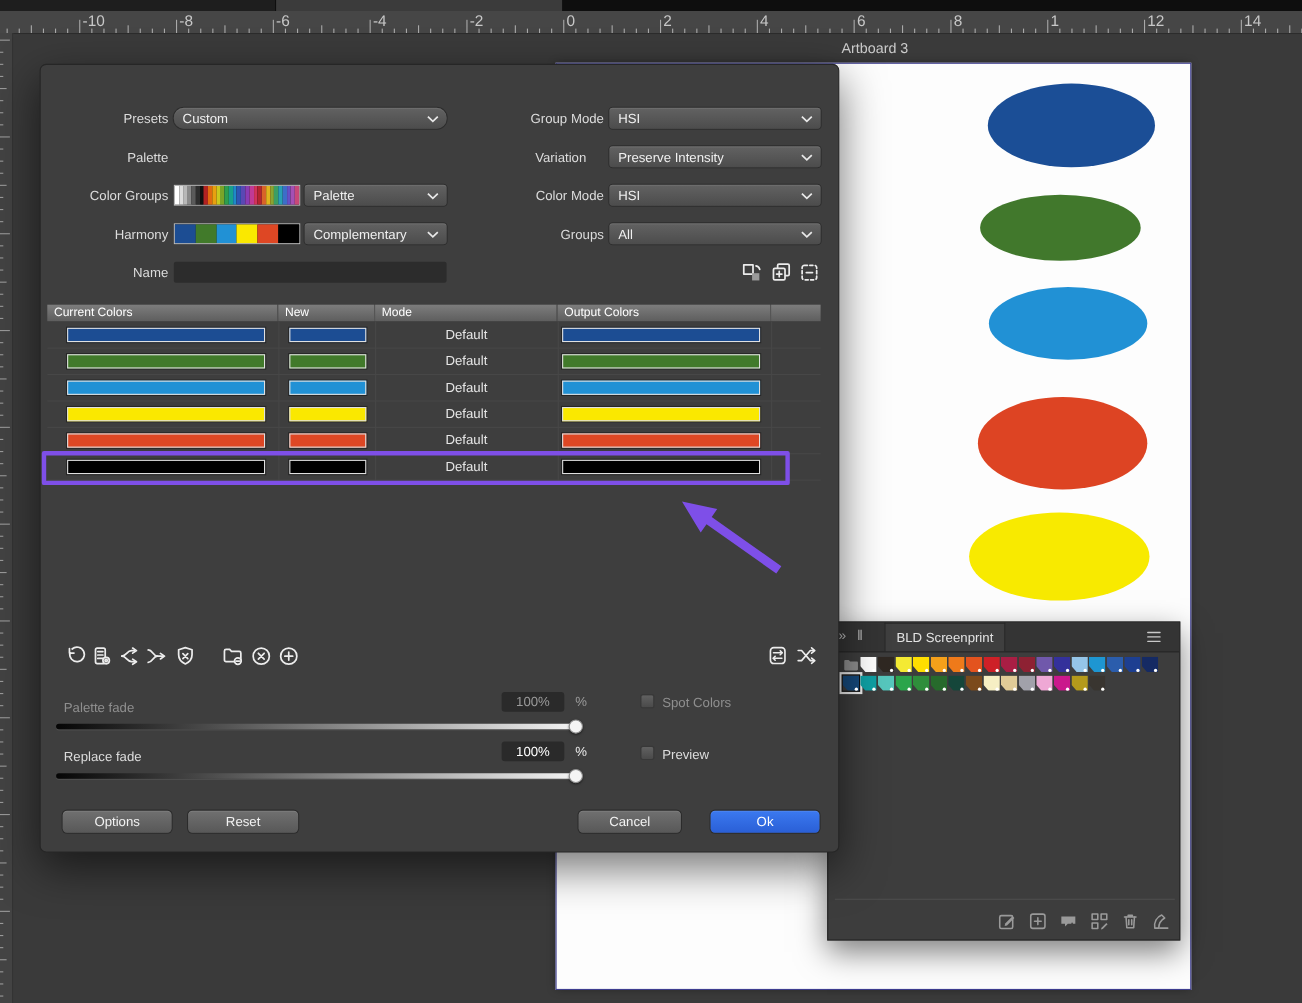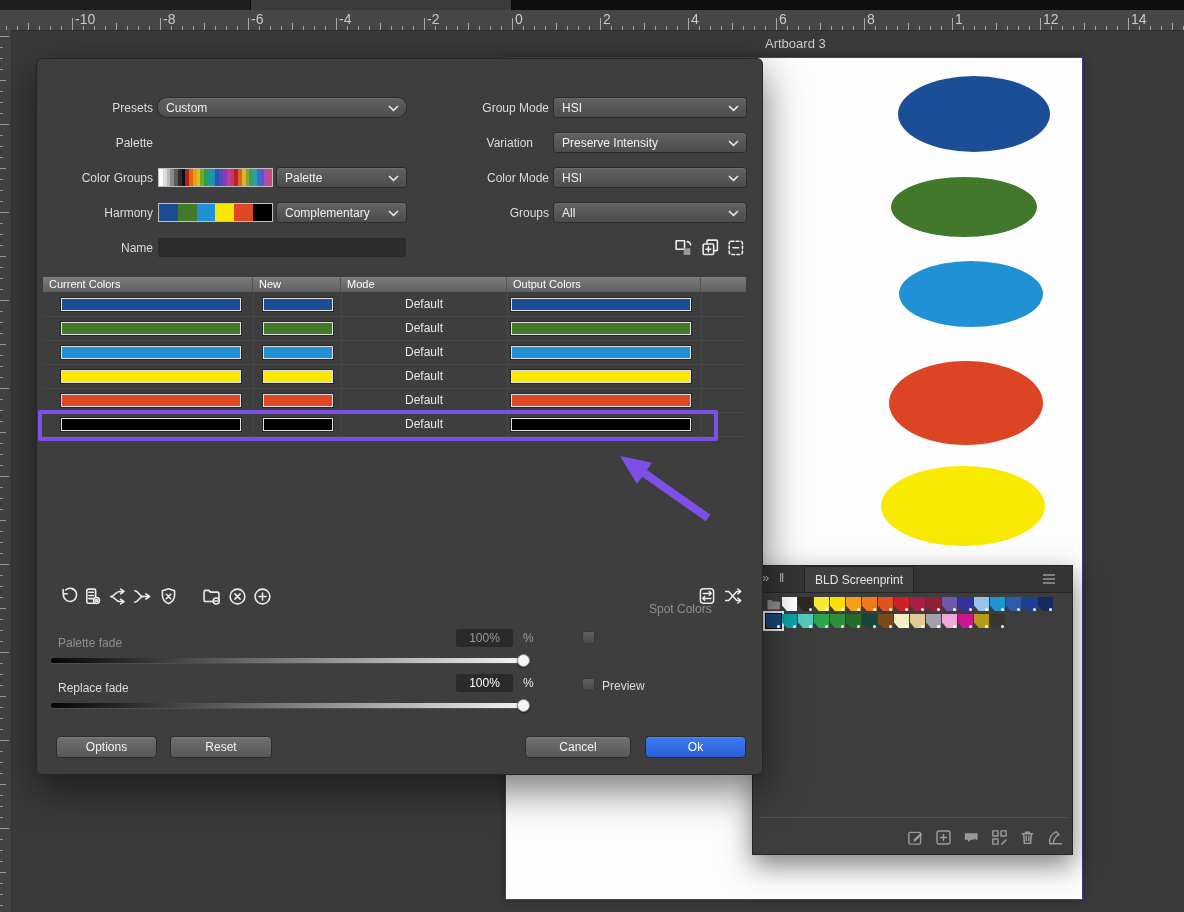--- a/index.html
+++ b/index.html
@@ -674,25 +674,25 @@
       <div class="valbox dim" style="left: 419px; top: 570px;">100%</div>
       <div class="pct dim" style="left: 486px; top: 572px;">%</div>
       <div class="track" style="left: 14px; top: 599px; width: 473px;"></div>
       <div class="thumb" style="left: 480px; top: 595px;"></div>
       <div class="lbl" style="left: 21px; top: 622px; text-align: left;">Replace fade</div>
       <div class="valbox" style="left: 419px; top: 615px;">100%</div>
       <div class="pct" style="left: 486px; top: 617px;">%</div>
       <div class="track" style="left: 14px; top: 644px; width: 473px;"></div>
       <div class="thumb" style="left: 480px; top: 640px;"></div>
       <div class="chk" style="left: 545px; top: 572px;"></div>
-      <div class="lbl dim" style="left: 565px; top: 543px; text-align: left; margin-left: 47px;">Spot Colors</div>
+      <div class="lbl dim" style="left: 565px; top: 573px; text-align: left;">Spot Colors</div>
       <div class="chk" style="left: 545px; top: 619px;"></div>
       <div class="lbl" style="left: 565px; top: 620px; text-align: left;">Preview</div>
       <div class="btn " style="left: 20px; top: 678px; width: 99px;">Options</div>
       <div class="btn " style="left: 134px; top: 678px; width: 100px;">Reset</div>
-      <div class="btn " style="left: 489px; top: 678px; width: 104px;">Cancel</div>
+      <div class="btn " style="left: 489px; top: 678px; width: 93px;">Cancel</div>
       <div class="btn primary" style="left: 609px; top: 678px; width: 99px;">Ok</div>
     </div>
   <div id="hl-box" style="left: 38px; top: 410px; width: 680px; height: 31px; border-color: rgb(126, 79, 232); box-sizing: border-box;"></div>
   <svg id="arrow-svg" width="1184" height="912">
     <polygon id="arrow-poly" fill="#7e4fe8" points="620,456 652,462.7 647,470.1 710.3,514.7 705.7,521.3 642.3,476.7 637,484.1"></polygon>
   </svg>
 </div>
 
 </body></html>

